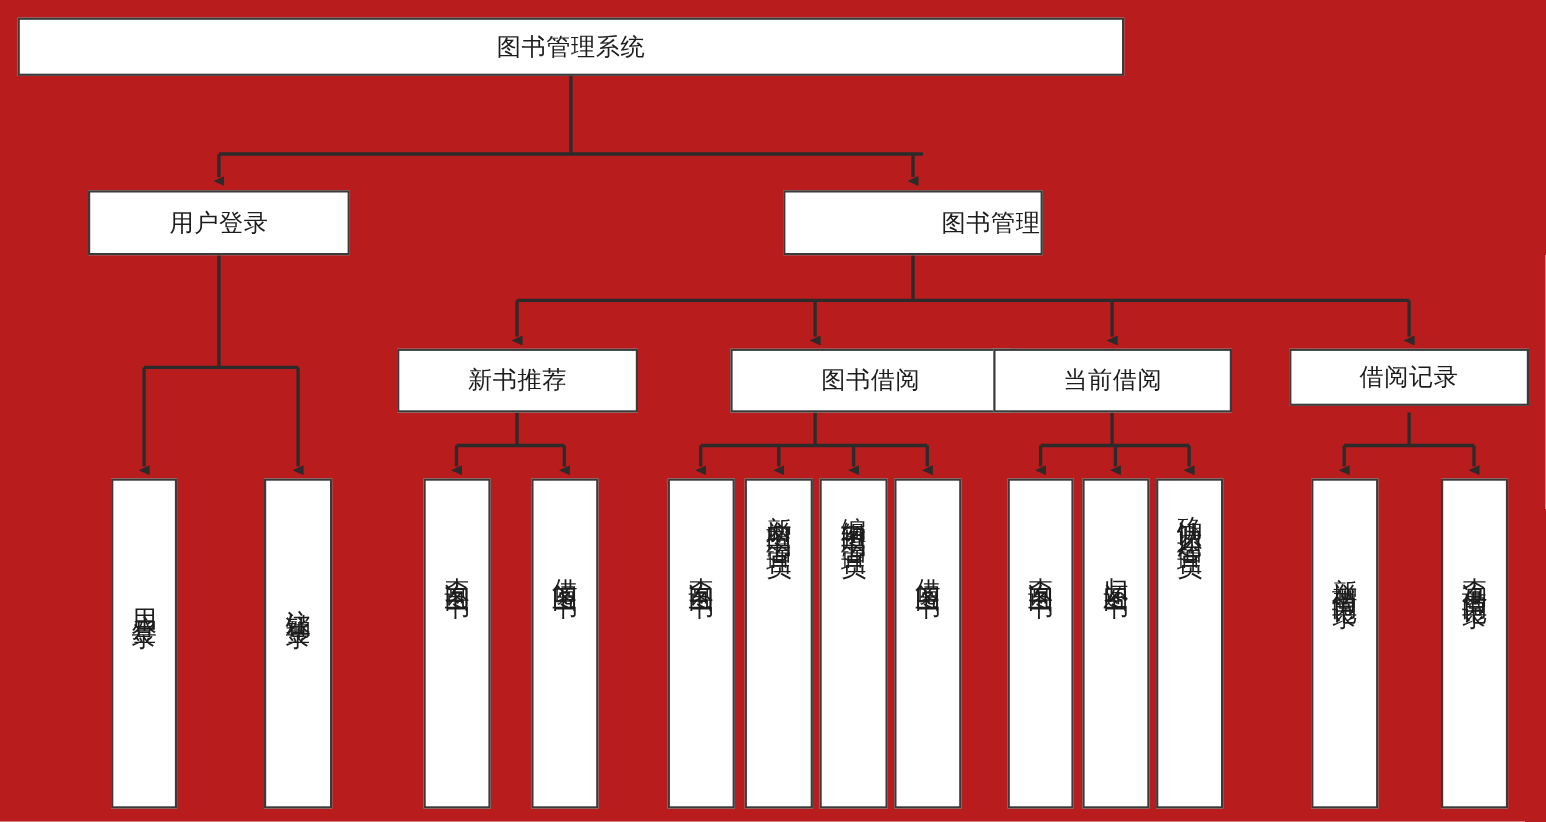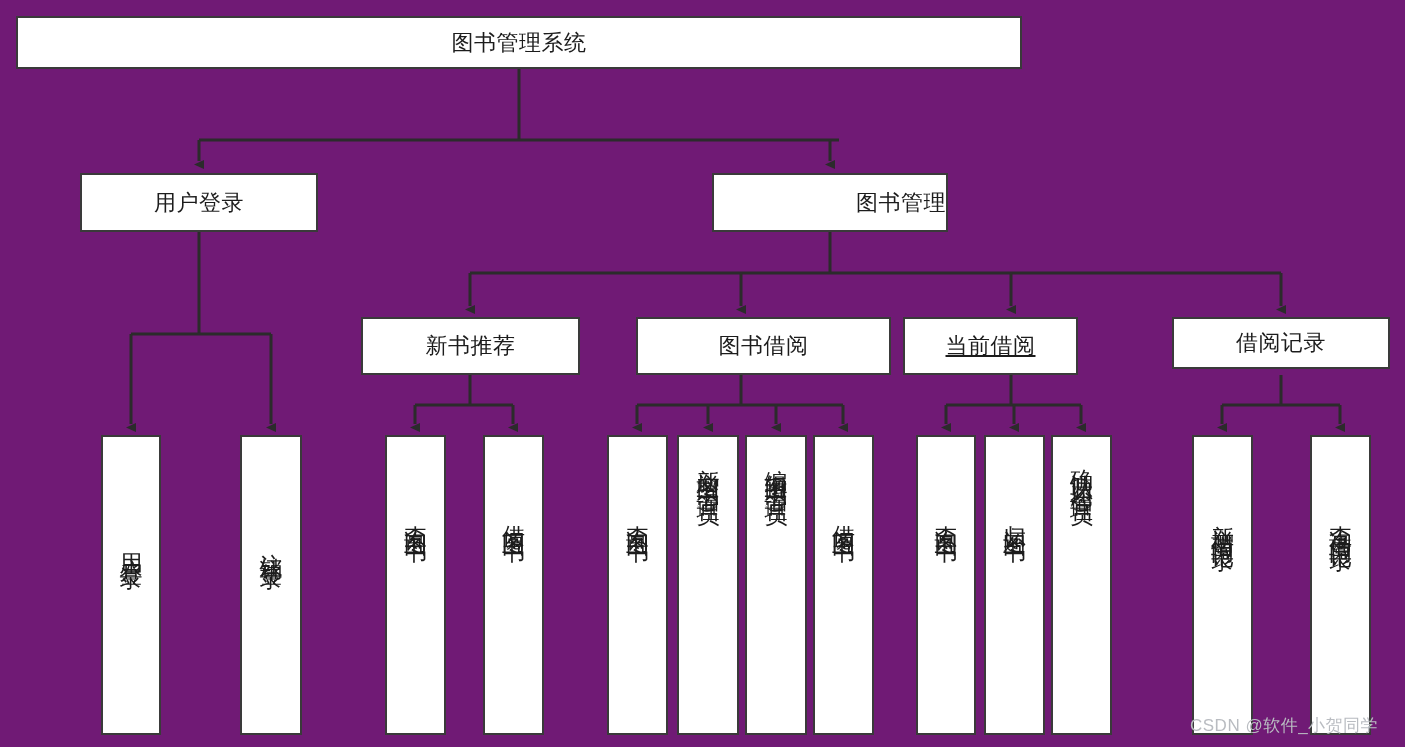--- a/index.html
+++ b/index.html
@@ -7,21 +7,21 @@
     padding: 0;
     background: #ffffff;
   }
   body {
     font-family: "Liberation Sans", "DejaVu Sans", sans-serif;
   }
   #canvas {
     position: relative;
     width: 1405px;
     height: 747px;
-    background: #701a75;
+    background: #b91c1c;
     overflow: hidden;
   }
   #edges {
     position: absolute;
     left: 0;
     top: 0;
     width: 1405px;
     height: 747px;
   }
   .node {
@@ -141,24 +141,24 @@
         <span class="label">用户登录</span>
       </div>
       <div class="node h" style="left: 712px; top: 173px; width: 236px; height: 59px; justify-content: flex-end;">
         <span class="label">图书管理</span>
       </div>
     </div>
   <div id="level3-layer">
       <div class="node h" style="left: 361px; top: 317px; width: 219px; height: 58px;">
         <span class="label">新书推荐</span>
       </div>
-      <div class="node h" style="left: 636px; top: 317px; width: 255px; height: 58px;">
+      <div class="node h" style="left: 664px; top: 317px; width: 255px; height: 58px;">
         <span class="label">图书借阅</span>
       </div>
-      <div class="node h" style="left: 903px; top: 317px; width: 175px; height: 58px; text-decoration: underline;">
+      <div class="node h" style="left: 903px; top: 317px; width: 217px; height: 58px;">
         <span class="label">当前借阅</span>
       </div>
       <div class="node h" style="left: 1172px; top: 317px; width: 218px; height: 52px;">
         <span class="label">借阅记录</span>
       </div>
     </div>
   <div id="leaves-layer">
       <div class="node v mid" style="left: 101px; top: 435px; width: 60px; height: 300px;">
         <span class="label">用户登录</span>
       </div>
@@ -193,14 +193,13 @@
         <span class="label">确认归还（管理员）</span>
       </div>
       <div class="node v mid2" style="left: 1192px; top: 435px; width: 61px; height: 300px;">
         <span class="label">新增借阅记录</span>
       </div>
       <div class="node v mid2" style="left: 1310px; top: 435px; width: 61px; height: 300px;">
         <span class="label">查询借阅记录</span>
       </div>
     </div>
 
-  <div id="watermark">CSDN @软件_小贺同学</div>
 </div>
 
 </body></html>

